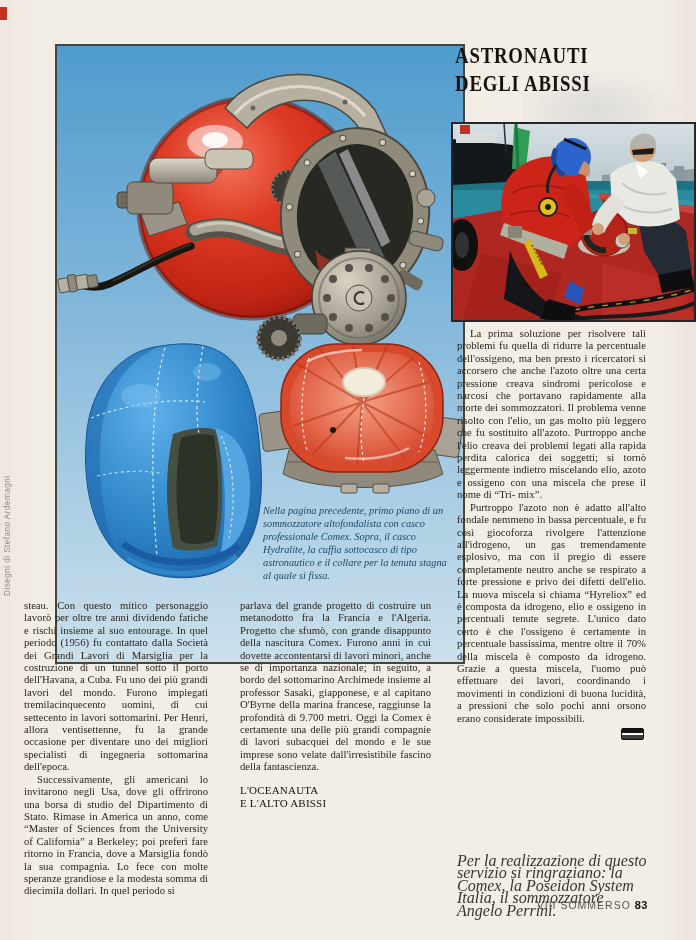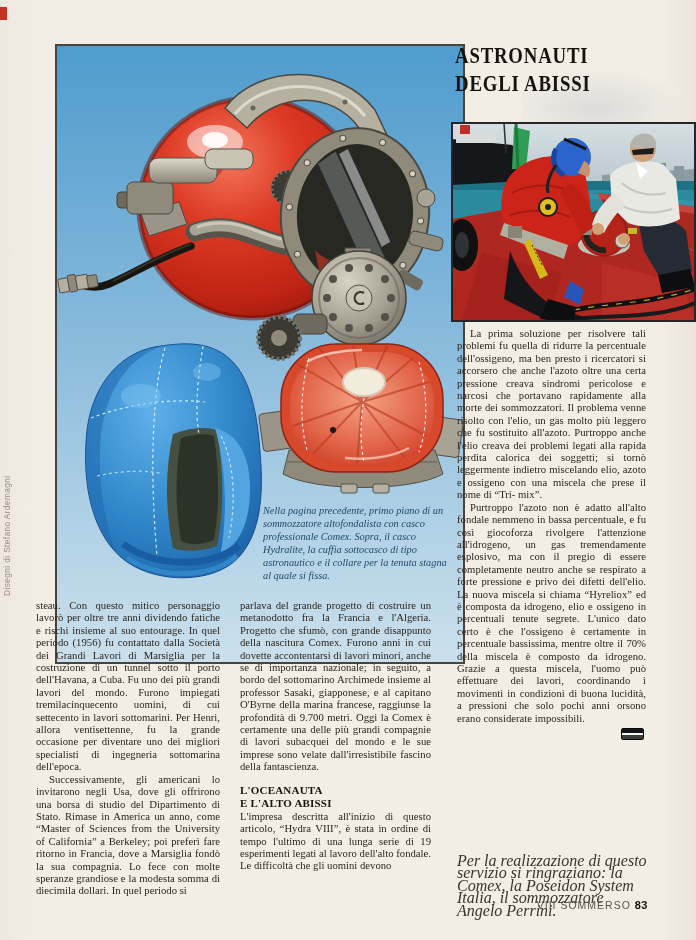--- a/index.html
+++ b/index.html
@@ -27,24 +27,24 @@
     font-weight:bold;font-size:23.5px;line-height:27.5px;letter-spacing:1px;color:#16130f;}
   .ghost{left:522px;top:68px;width:165px;height:75px;
     background:radial-gradient(ellipse at 45% 55%,rgba(125,140,165,.18),rgba(125,140,165,0) 70%);}
   
   .photo{left:451px;top:122px;width:243px;height:198px;border:1px solid #26262a;box-sizing:content-box;}
   .photo svg{display:block;}
   
   .col{font-size:10.7px;line-height:12.4px;text-align:justify;}
   .col p{margin:0;}
   .col p.ind{text-indent:13px;}
-  .col1{left:36px;top:599px;width:184px;}
+  .col1{left:24px;top:599px;width:184px;}
   .col2{left:240px;top:599px;width:191px;}
   .col3{left:457px;top:327px;width:189px;}
-  .shead{font-weight:bold;font-size:11px;line-height:13px;letter-spacing:.2px;margin-top:11px;color:#17130e;}
+  .shead{font-weight:normal;font-size:11px;line-height:13px;letter-spacing:.2px;margin-top:11px;color:#17130e;}
   .shead + .shead{margin-top:0;}
   .endmark{margin:4px 2px 0 auto;width:21px;height:10px;border:1px solid #0a0a0a;border-radius:2px;
     background:linear-gradient(180deg,#131313 0 40%,#f8f7f2 40% 56%,#3c3c3c 56% 100%);}
   
   .ack{left:457px;top:855px;width:191px;font-style:italic;font-size:16px;line-height:12.4px;color:#3a352c;}
   .footer{left:457px;top:899px;width:191px;text-align:right;font-family:"Liberation Sans",sans-serif;
     font-size:10.5px;letter-spacing:1px;color:#57534b;white-space:nowrap;}
   .footer .pn{font-weight:bold;color:#15130f;font-size:11px;letter-spacing:.5px;}
 </style>
 </head>
@@ -302,21 +302,20 @@
 
 <div class="abs col col1">
   <p>steau. Con questo mitico personaggio lavorò per oltre tre anni dividendo fatiche e rischi insieme al suo entourage. In quel periodo (1956) fu contattato dalla Società dei Grandi Lavori di Marsiglia per la costruzione di un tunnel sotto il porto dell'Havana, a Cuba. Fu uno dei più grandi lavori del mondo. Furono impiegati tremilacinquecento uomini, di cui settecento in lavori sottomarini. Per Henri, allora ventisettenne, fu la grande occasione per diventare uno dei migliori specialisti di ingegneria sottomarina dell'epoca.</p>
   <p class="ind">Successivamente, gli americani lo invitarono negli Usa, dove gli offrirono una borsa di studio del Dipartimento di Stato. Rimase in America un anno, come “Master of Sciences from the University of California” a Berkeley; poi preferì fare ritorno in Francia, dove a Marsiglia fondò la sua compagnia. Lo fece con molte speranze grandiose e la modesta somma di diecimila dollari. In quel periodo si</p>
 </div>
 
 <div class="abs col col2">
   <p>parlava del grande progetto di costruire un metanodotto fra la Francia e l'Algeria. Progetto che sfumò, con grande disappunto della nascitura Comex. Furono anni in cui dovette accontentarsi di lavori minori, anche se di importanza nazionale; in seguito, a bordo del sottomarino Archimede insieme al professor Sasaki, giapponese, e al capitano O'Byrne della marina francese, raggiunse la profondità di 9.700 metri. Oggi la Comex è certamente una delle più grandi compagnie di lavori subacquei del mondo e le sue imprese sono velate dall'irresistibile fascino della fantascienza.</p>
   <div class="shead">L'OCEANAUTA</div>
   <div class="shead">E L'ALTO ABISSI</div>
-  <p>L'impresa descritta all'inizio di questo articolo, “Hydra VIII”, è stata in ordine di tempo l'ultimo di una lunga serie di 19 esperimenti legati al lavoro dell'alto fondale. Le difficoltà che gli uomini devono</p>
 </div>
 
 <div class="abs col col3">
   <p class="ind">La prima soluzione per risolvere tali problemi fu quella di ridurre la percentuale dell'ossigeno, ma ben presto i ricercatori si accorsero che anche l'azoto oltre una certa pressione creava sindromi pericolose e narcosi che portavano rapidamente alla morte dei sommozzatori. Il problema venne risolto con l'elio, un gas molto più leggero che fu sostituito all'azoto. Purtroppo anche l'elio creava dei problemi legati alla rapida perdita calorica dei soggetti; si tornò leggermente indietro miscelando elio, azoto e ossigeno con una miscela che prese il nome di “Tri- mix”.</p>
   <p class="ind">Purtroppo l'azoto non è adatto all'alto fondale nemmeno in bassa percentuale, e fu così giocoforza rivolgere l'attenzione all'idrogeno, un gas tremendamente esplosivo, ma con il pregio di essere completamente neutro anche se respirato a forte pressione e privo dei difetti dell'elio. La nuova miscela si chiama “Hyreliox” ed è composta da idrogeno, elio e ossigeno in percentuali tenute segrete. L'unico dato certo è che l'ossigeno è certamente in percentuale bassissima, mentre oltre il 70% della miscela è composto da idrogeno. Grazie a questa miscela, l'uomo può effettuare dei lavori, coordinando i movimenti in condizioni di buona lucidità, a pressioni che solo pochi anni orsono erano considerate impossibili.</p>
   <div class="endmark"></div>
 </div>
 
 <div class="abs ack">Per la realizzazione di questo servizio si ringraziano: la Comex, la Poseidon System Italia, il sommozzatore Angelo Perrini.</div>
 <div class="abs footer">

